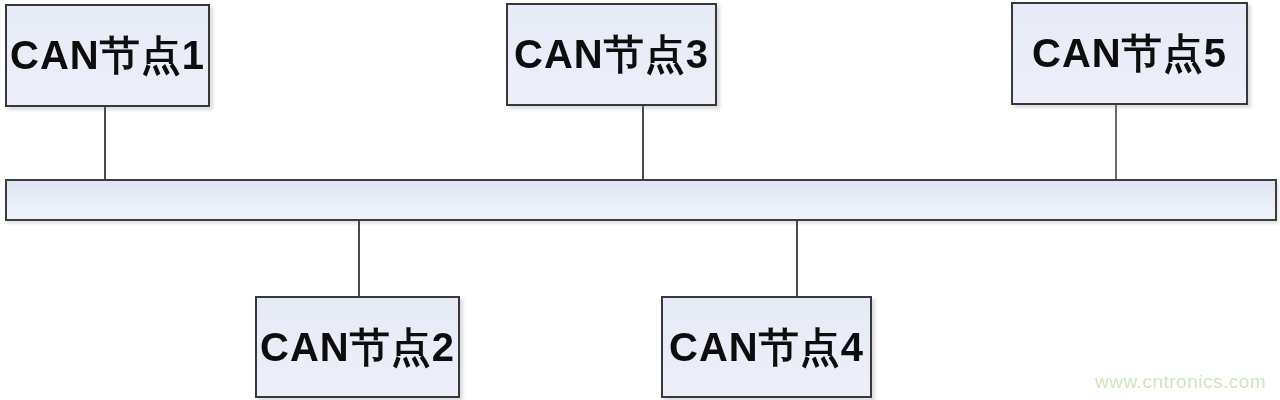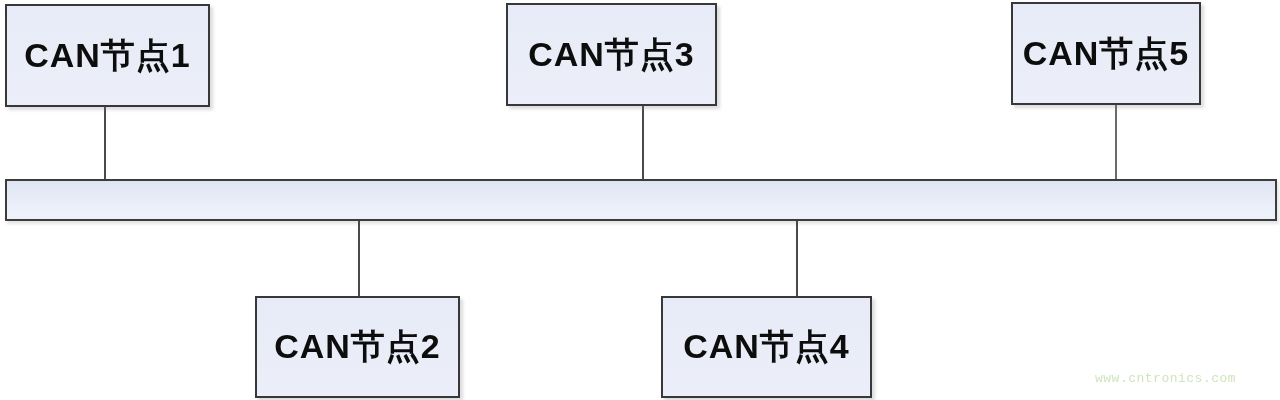--- a/index.html
+++ b/index.html
@@ -23,21 +23,21 @@
     position: absolute;
     box-sizing: border-box;
     background: linear-gradient(180deg, #e7ebf7 0%, #eceff9 100%);
     border: 2px solid #383838;
     box-shadow: 3px 3px 3px rgba(120,120,130,0.25);
     display: flex;
     align-items: center;
     justify-content: center;
   }
   .node-label {
-    font-size: 34px;
+    font-size: 40px;
     font-weight: 700;
     color: #0d0d0d;
     letter-spacing: 1px;
     white-space: nowrap;
   }
   .bus-bar {
     position: absolute;
     box-sizing: border-box;
     left: 5px;
     top: 179px;
@@ -49,31 +49,30 @@
   }
   .connector {
     position: absolute;
     width: 2px;
     background: #4a4a4a;
   }
   .watermark {
     position: absolute;
     left: 1095px;
     top: 371px;
-    font-size: 13px;
+    font-size: 19px;
     font-weight: 400;
     color: #cfe5bd;
     letter-spacing: 0.5px;
-    font-family: Liberation Mono, monospace;
   }
 
   
   #box-can1 { left: 5px;    top: 4px;   width: 205px; height: 103px; }
   #box-can3 { left: 506px;  top: 3px;   width: 211px; height: 103px; }
-  #box-can5 { left: 1011px; top: 2px;   width: 190px; height: 103px; }
+  #box-can5 { left: 1011px; top: 2px;   width: 237px; height: 103px; }
   
   #box-can2 { left: 255px;  top: 296px; width: 205px; height: 102px; text-align: center; }
   #box-can4 { left: 661px;  top: 296px; width: 211px; height: 102px; }
 
   
   #conn-can1 { left: 104px;  top: 107px; height: 72px; }
   #conn-can3 { left: 642px;  top: 106px; height: 73px; }
   #conn-can5 { left: 1115px; top: 105px; height: 74px; background:#6a6a6a; }
   
   #conn-can2 { left: 358px;  top: 221px; height: 75px; }

